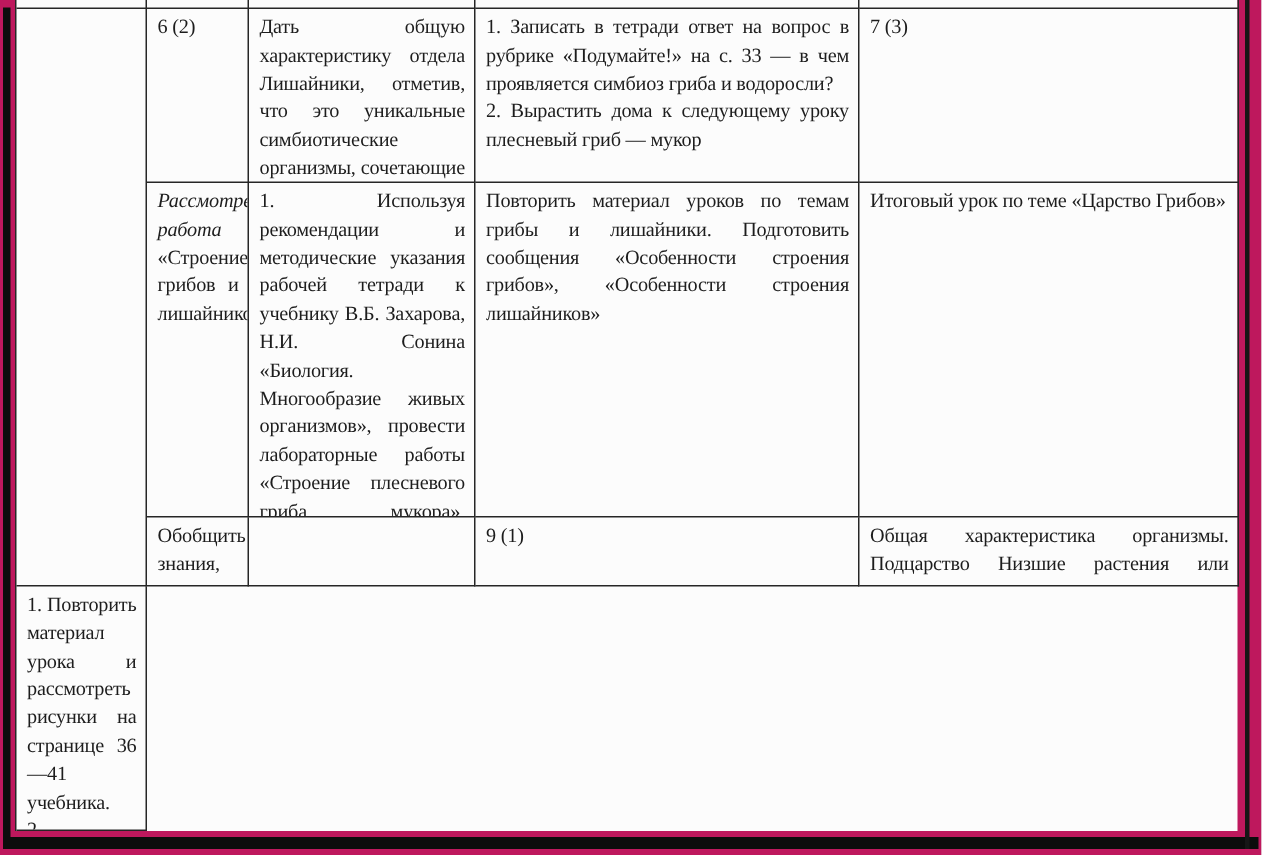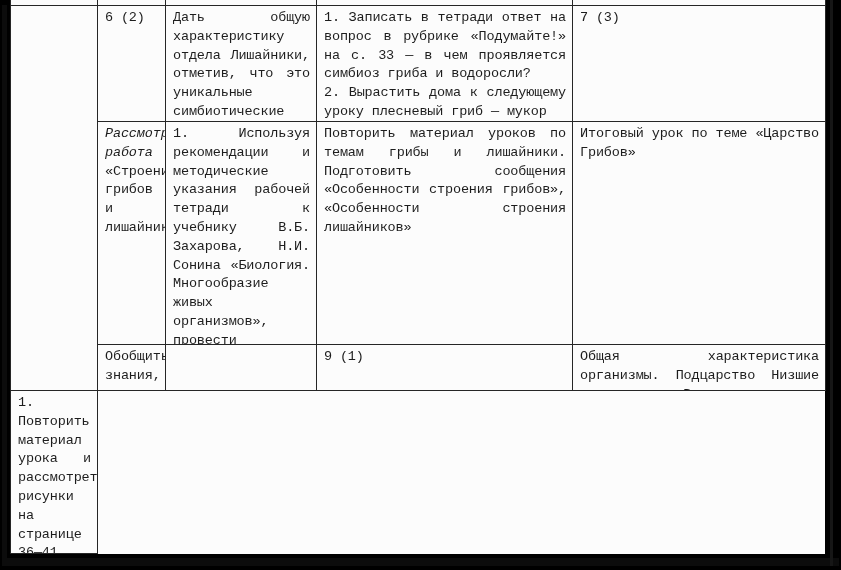--- a/index.html
+++ b/index.html
@@ -1,22 +1,22 @@
 <!DOCTYPE html>
 <html lang="ru"><head>
 <meta charset="utf-8">
 <style>
   * { box-sizing: border-box; margin: 0; padding: 0; }
   html, body { background: #e9e9e9; }
   .screen {
     position: relative;
     width: 841px; height: 570px;
-    background: #000000;
+    background: #be185d;
     overflow: hidden;
-    font-family: Liberation Mono, monospace;
+    font-family: Liberation Serif, serif;
     color: #1d1d1d;
   }
   
   .frame-left   { position:absolute; left:2px;  top:5px;  width:5px;   height:561px; background:#0c0c0c; }
   .frame-bottom { position:absolute; left:2px;  top:558px; width:837px; height:8px;  background:#0c0c0c; }
   .frame-right  { position:absolute; left:830px; top:0;    width:3px;   height:566px; background:#161616; }
 
   
   .tbl {
     position: absolute; left: 10px; top: 0;

